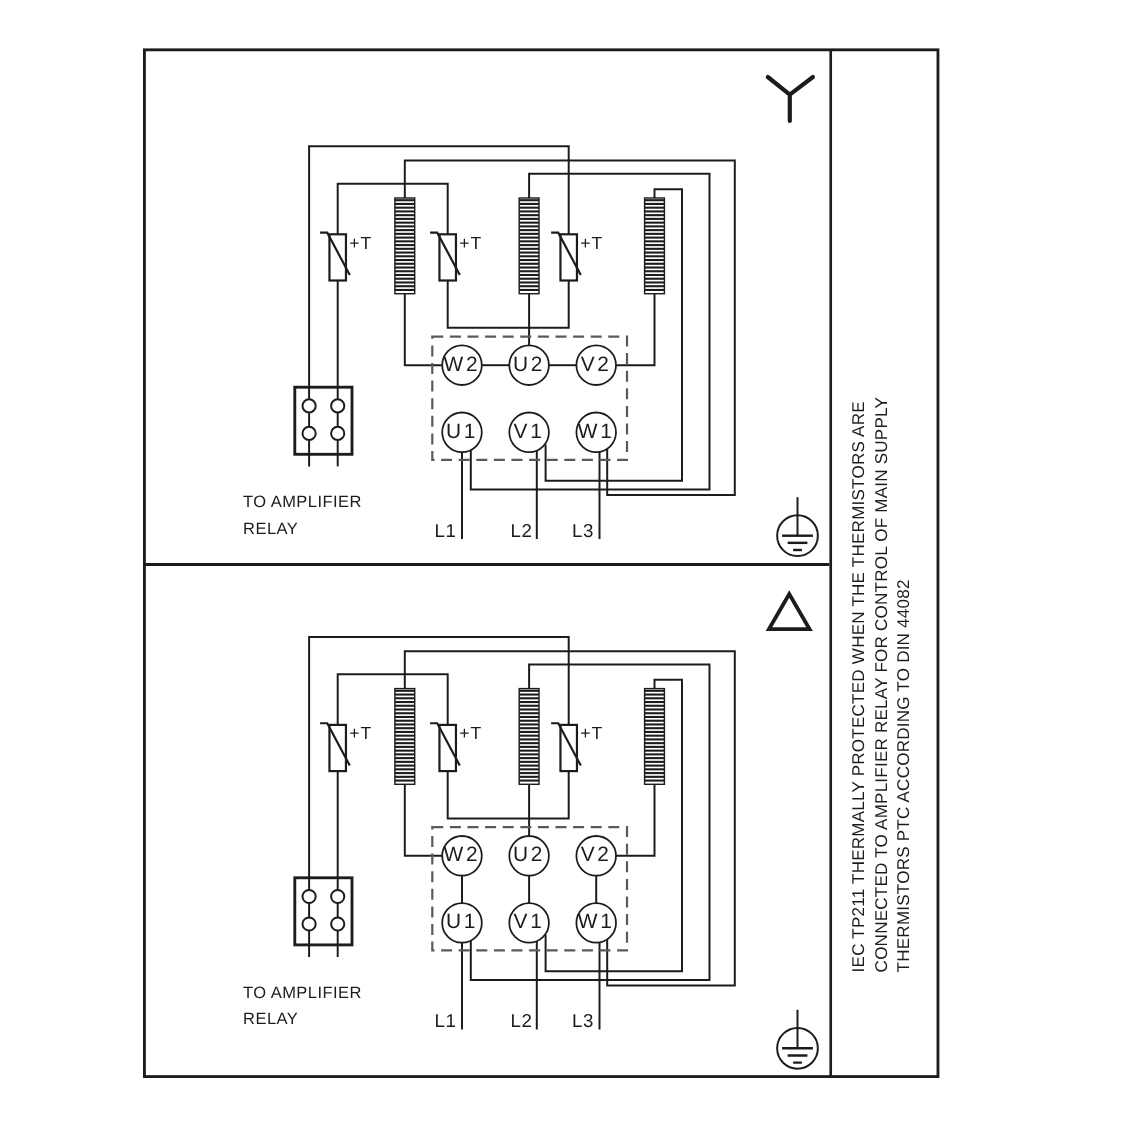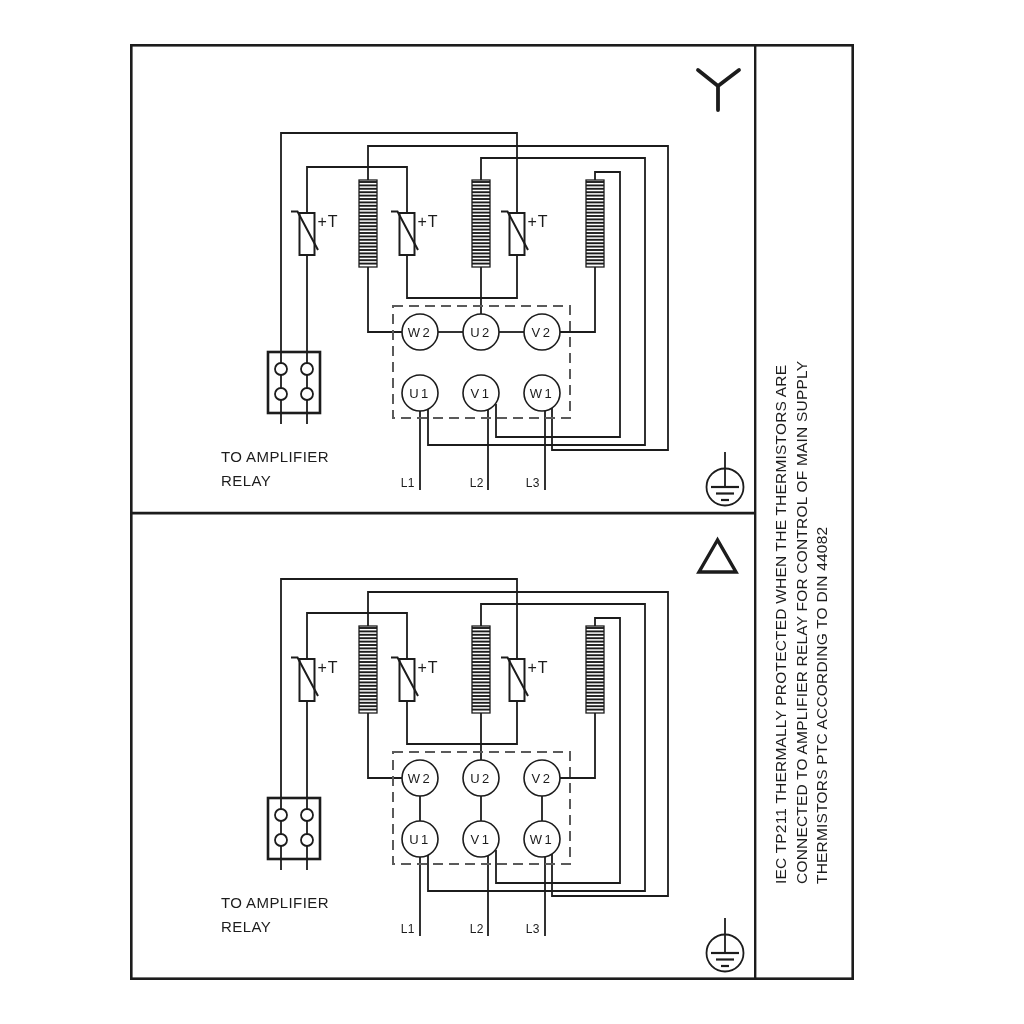--- a/index.html
+++ b/index.html
@@ -2,23 +2,23 @@
 <html><head>
 <meta charset="utf-8">
 <style>
   html,body{margin:0;padding:0;background:#ffffff;}
   .stage{position:relative;width:1024px;height:1024px;background:#ffffff;
          font-family:"Liberation Sans", sans-serif;color:#1c1c1c;overflow:hidden;}
   .stage svg{position:absolute;left:0;top:0;}
   .lbl{position:absolute;white-space:nowrap;color:#1c1c1c;}
   .c{transform:translate(-50%,-50%);}
   .r{transform:translate(-100%,-50%);}
-  .term{font-size:13px;letter-spacing:2.5px;}
+  .term{font-size:19px;letter-spacing:2.5px;}
   .tt{font-size:16px;letter-spacing:1px;}
-  .sup{font-size:12px;letter-spacing:0.5px;text-align:center;}
+  .sup{font-size:17px;letter-spacing:0.5px;text-align:center;}
   .cap{font-size:15px;letter-spacing:0.4px;margin-top:16px;}
   .vnote{position:absolute;left:771px;top:884px;width:505px;
          transform:rotate(-90deg);transform-origin:0 0;}
   .vnote div{font-size:15.5px;line-height:20.5px;letter-spacing:0.2px;white-space:nowrap;}
 </style>
 </head>
 <body>
 
 <div class="stage">
 

